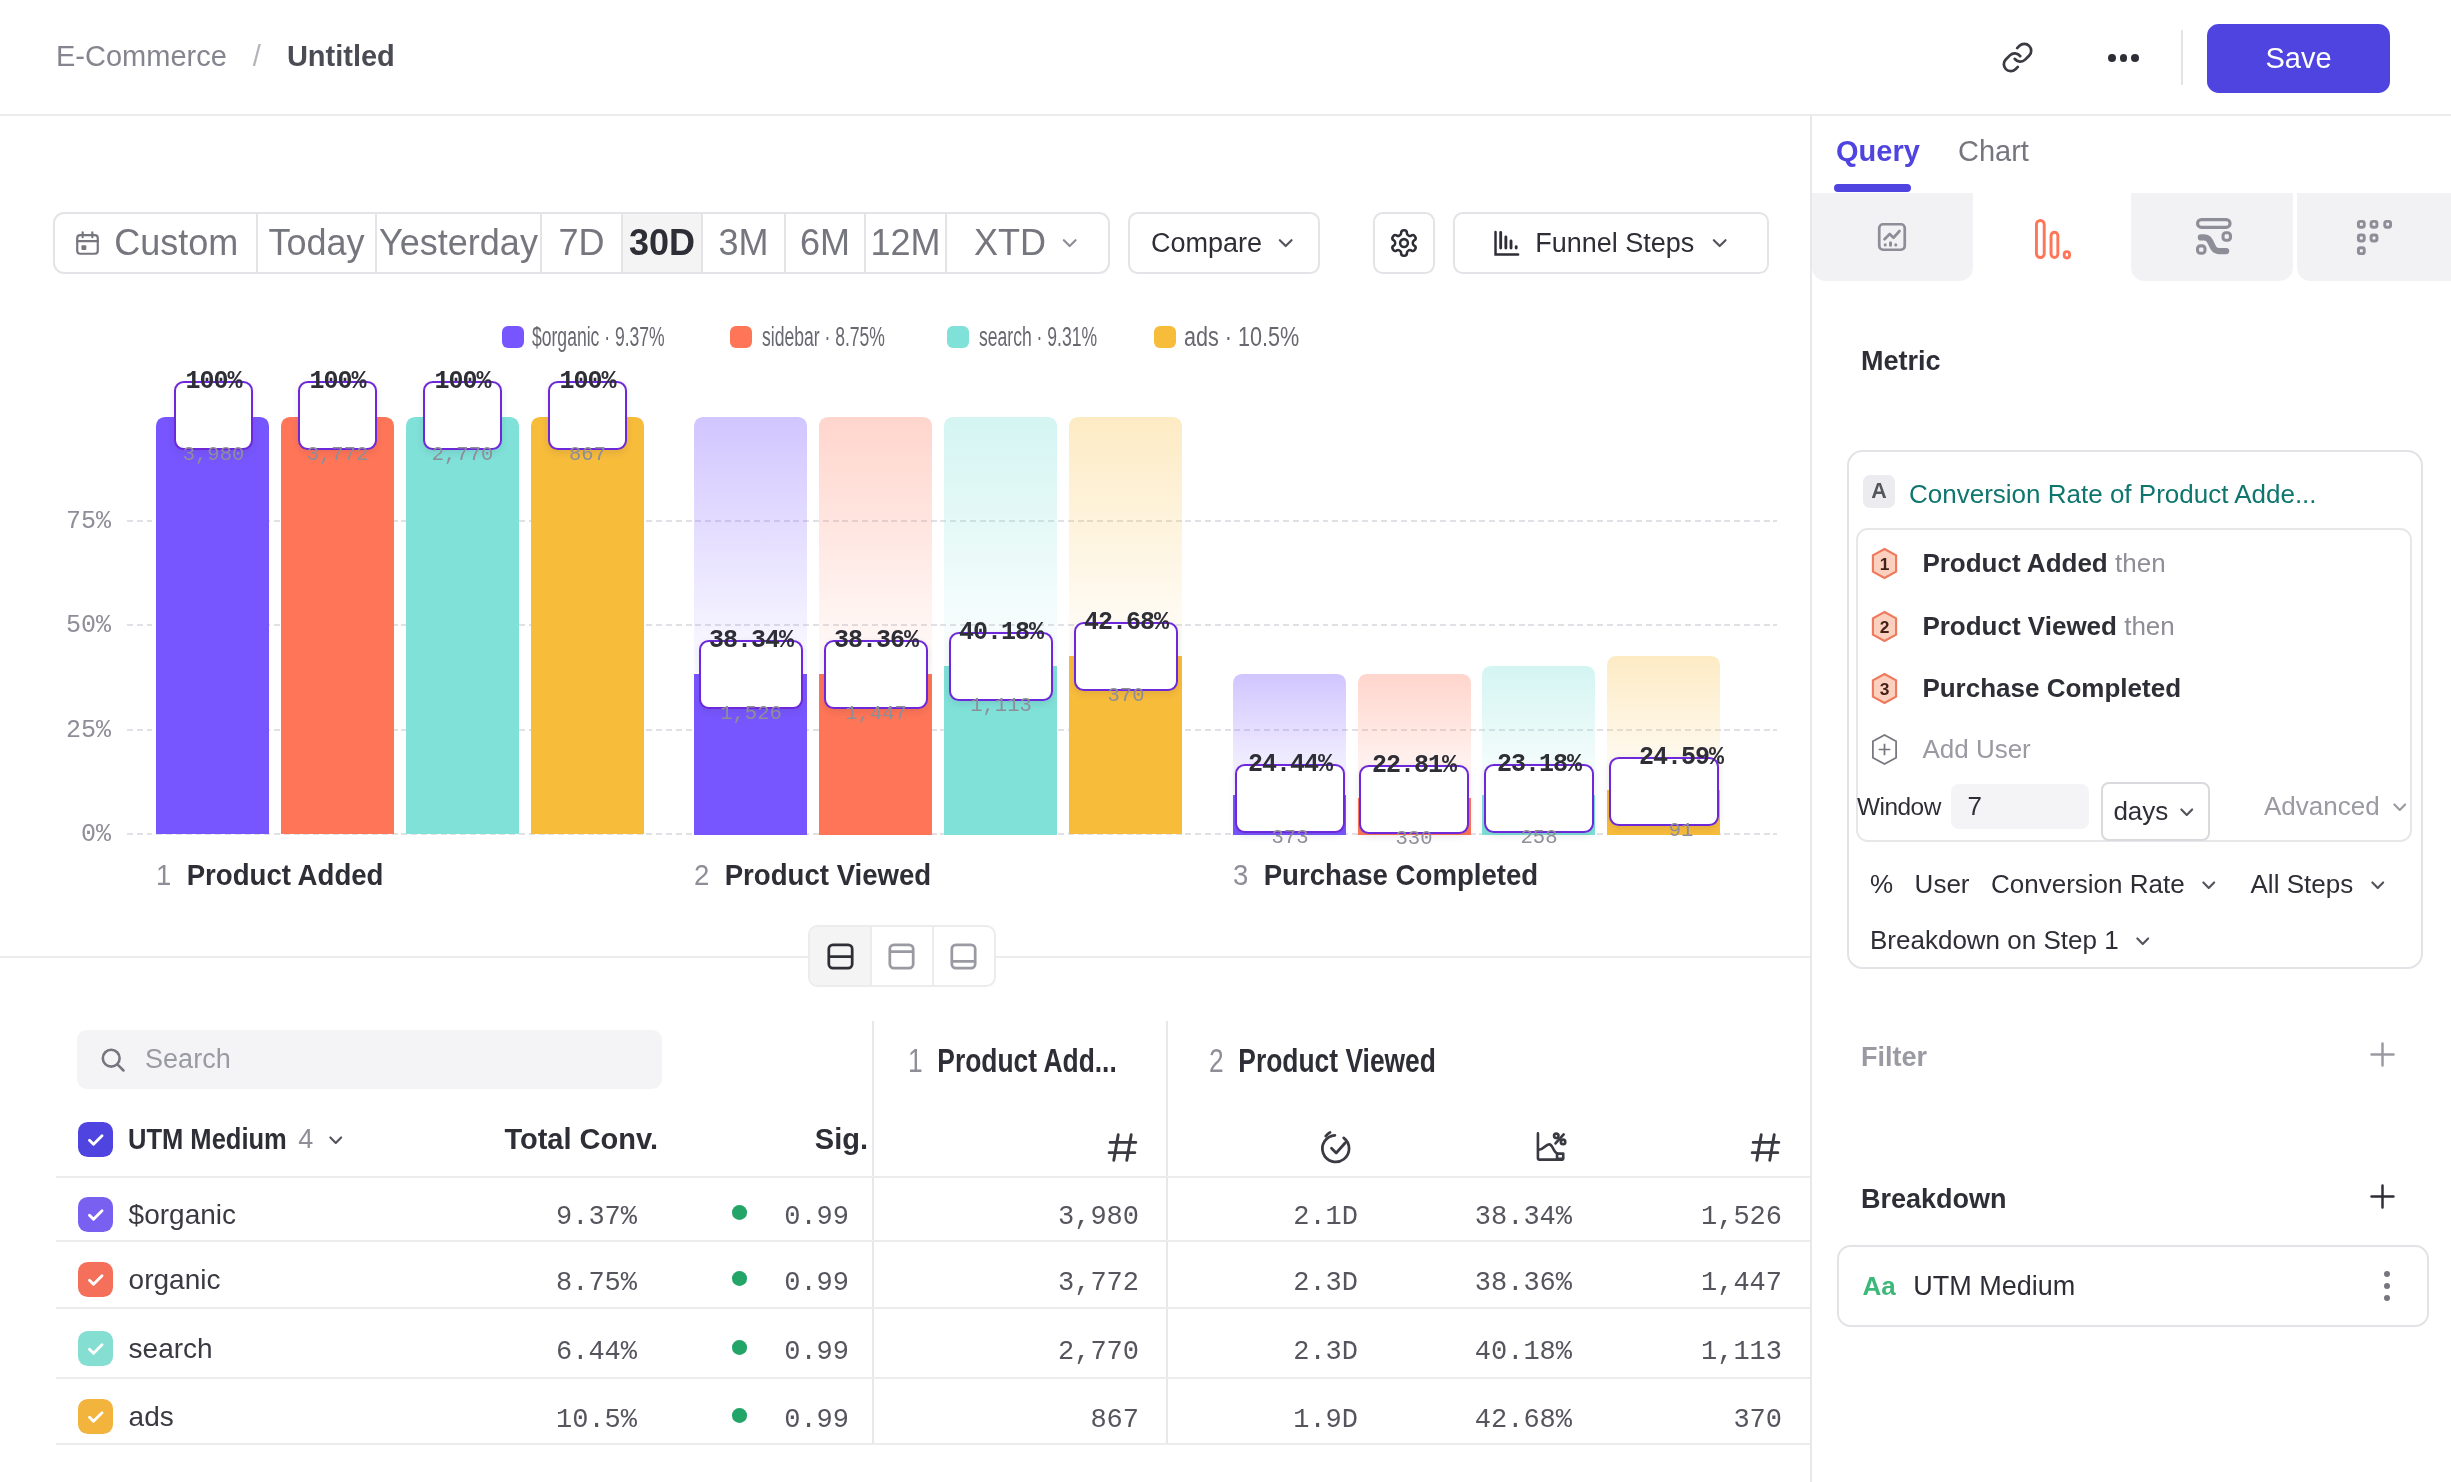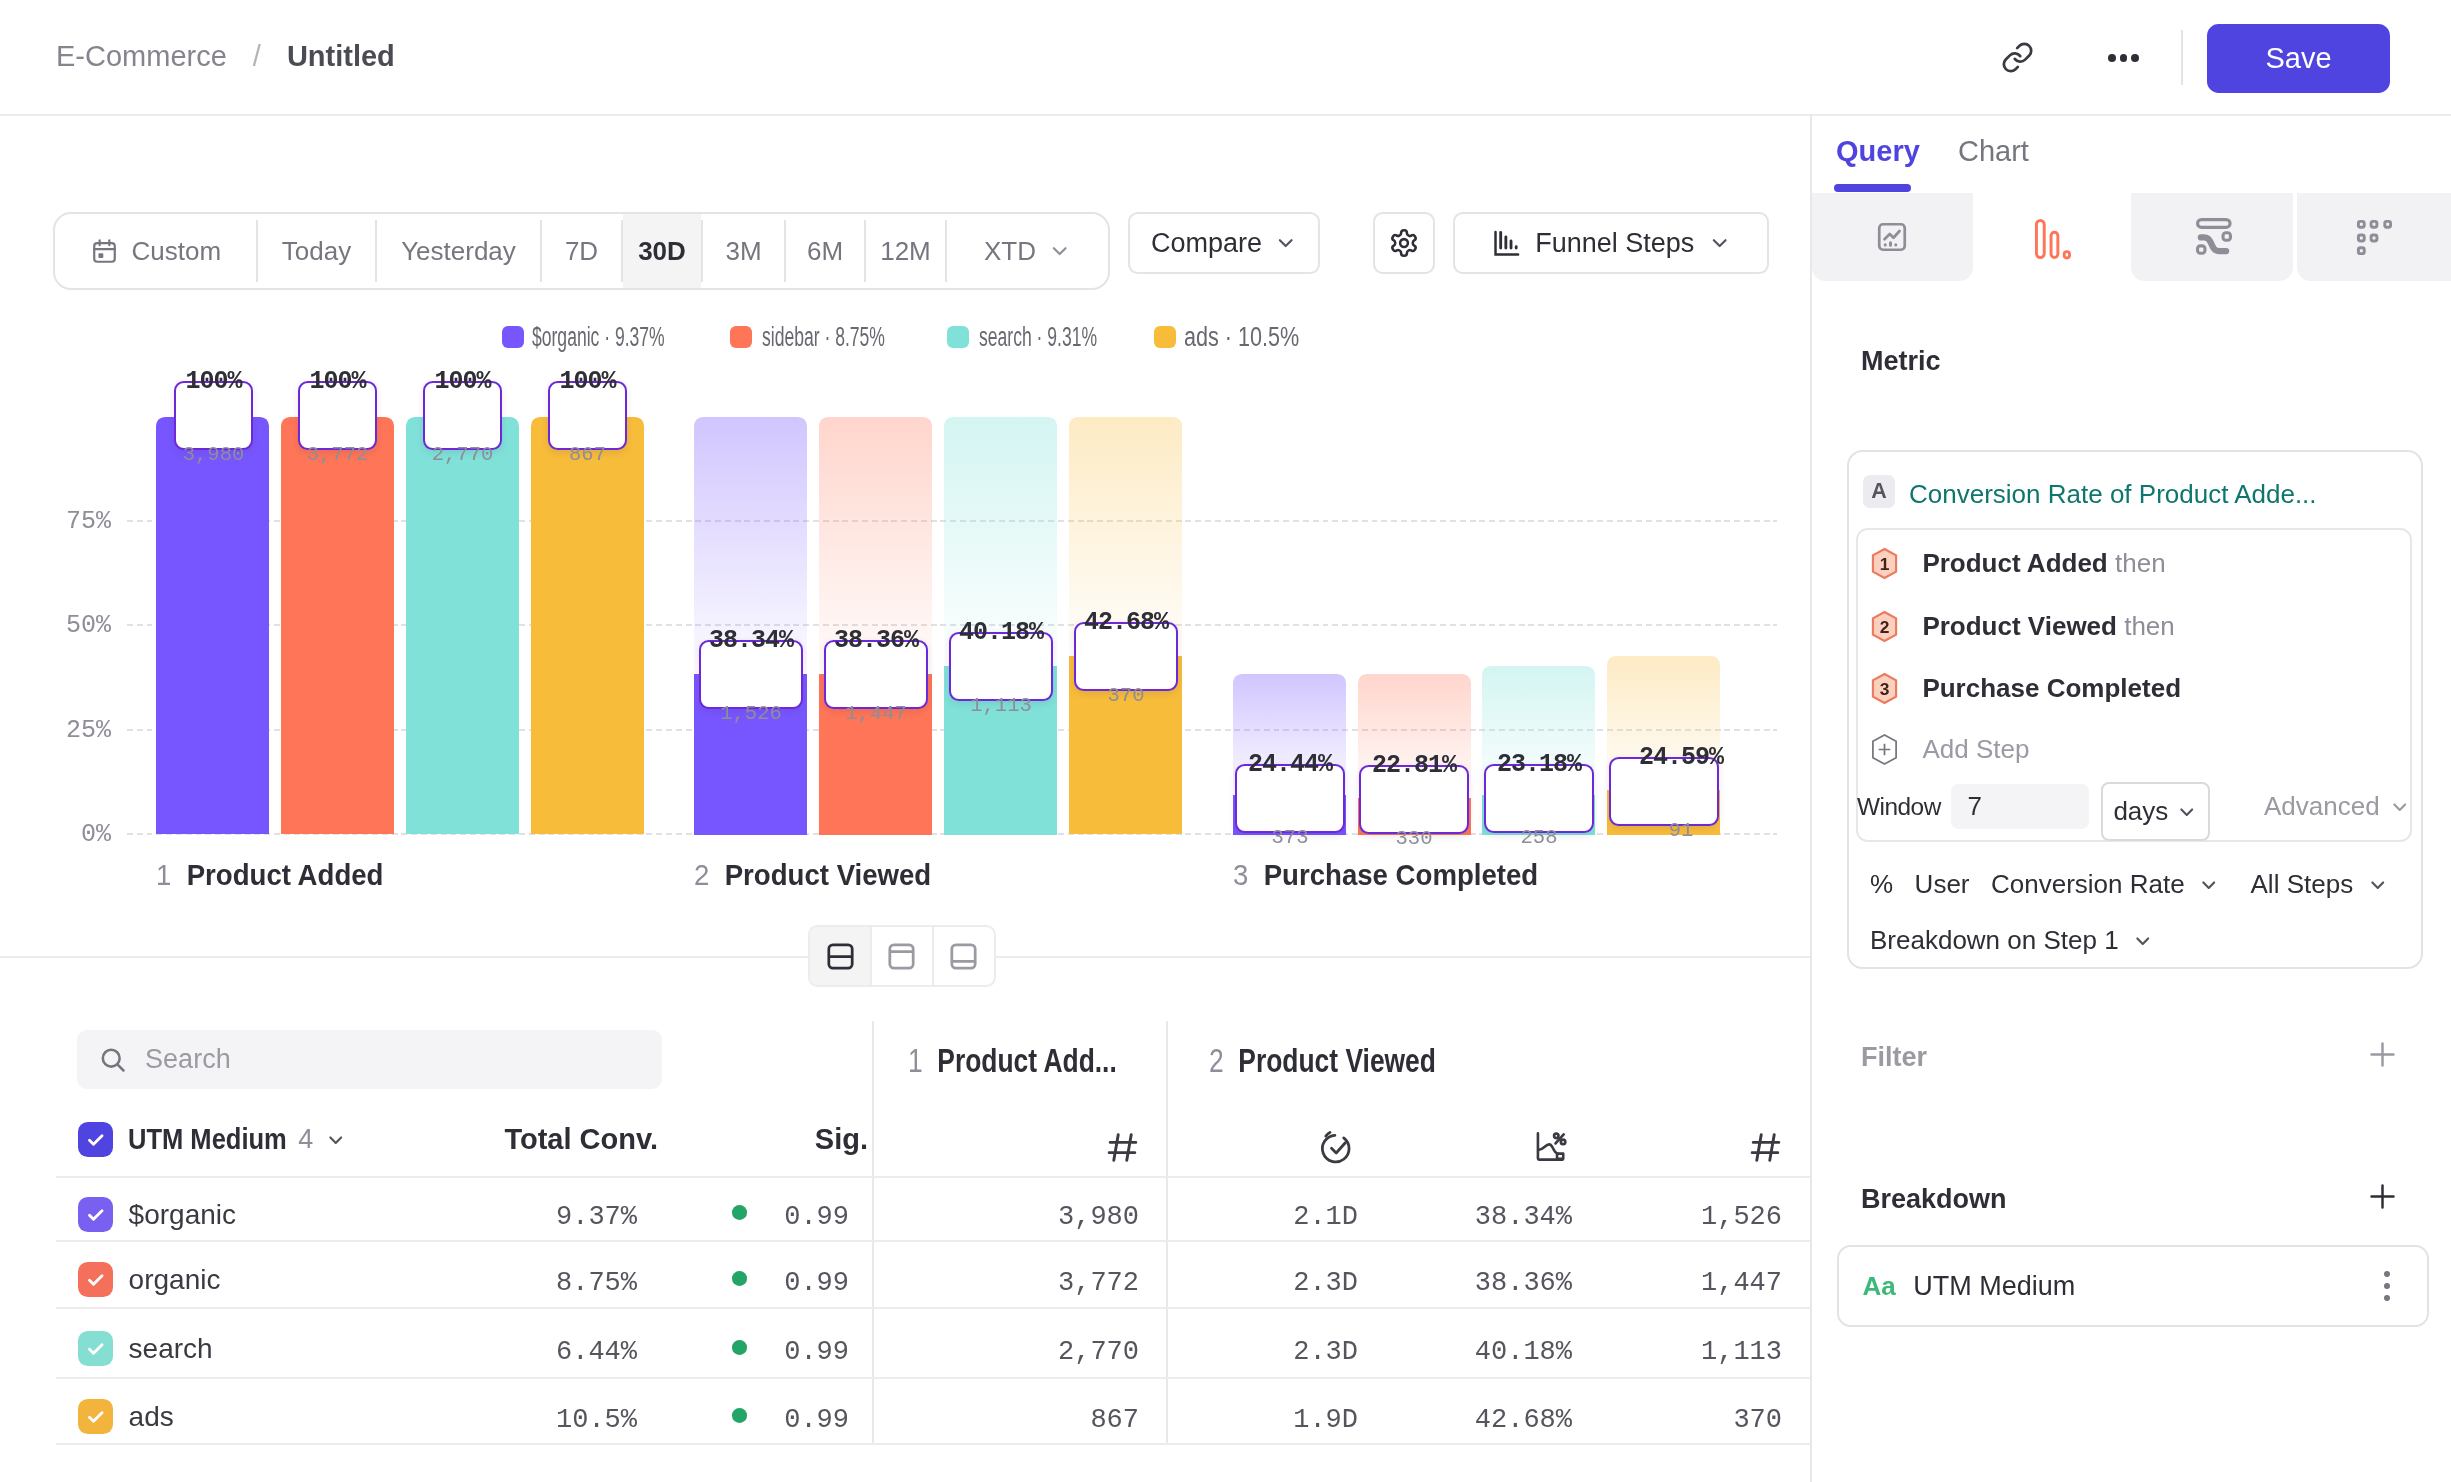--- a/index.html
+++ b/index.html
@@ -42,21 +42,21 @@
 <div class="abs row" style="left:2108px; top:54px; gap:3.9px;">
   <div style="width:7.8px;height:7.8px;border-radius:50%;background:#2e2e36;"></div>
   <div style="width:7.8px;height:7.8px;border-radius:50%;background:#2e2e36;"></div>
   <div style="width:7.8px;height:7.8px;border-radius:50%;background:#2e2e36;"></div>
 </div>
 <div class="abs" style="left:2181px; top:30px; width:2px; height:55px; background:#e4e4e8;"></div>
 <div class="abs" style="left:2207px; top:24.4px; width:183px; height:69px; background:#4f44e0; border-radius:11.7px; color:#fff; font-size:29px; display:flex; align-items:center; justify-content:center;">Save</div>
 
 <div class="abs" style="left:0; top:114px; width:2452px; height:2px; background:#ececee;"></div>
 
-<div class="abs row" style="left:53px; top:212px; height:78px; border:2px solid #e4e4e8; border-radius:18px; font-size:26px; color:#76767f; background:#fff;">
+<div class="abs row" style="left:53px; top:212px; height:62px; border:2px solid #e4e4e8; border-radius:11px; font-size:36px; color:#76767f; background:#fff;">
   <div class="row" style="width:201px; height:100%; gap:12.7px; justify-content:center;">
     <svg width="29" height="29" viewBox="0 0 24 24" fill="none" stroke="#76767f" stroke-width="1.8" stroke-linecap="round">
       <rect x="3.5" y="5" width="17" height="15.5" rx="2.5"></rect>
       <path d="M3.5 10h17"></path>
         <path d="M8 2.8v4"></path>
         <path d="M16 2.8v4"></path>
       <rect x="7" y="13.4" width="4" height="4" rx="0.8" fill="#76767f" stroke="none"></rect>
     </svg>
     <span>Custom</span>
   </div>
@@ -425,21 +425,21 @@
       <path d="M15 2 L27 8.5 V25.5 L15 32 L3 25.5 V8.5 Z" fill="#fbd0bf" stroke="#ee795c" stroke-width="2.2"></path>
       <text x="15" y="24" text-anchor="middle" font-size="18" font-weight="bold" fill="#442018" font-family="Liberation Sans">3</text>
     </svg>
   <span class="stept">Purchase Completed</span>
 </div>
 <div class="abs hexrow" style="left:1870px; top:733px;">
   <svg width="29" height="33" viewBox="0 0 30 34">
       <path d="M15 2 L27 8.5 V25.5 L15 32 L3 25.5 V8.5 Z" fill="none" stroke="#76767f" stroke-width="1.8"></path>
       <path d="M15 11v12M9 17h12" stroke="#76767f" stroke-width="1.8"></path>
     </svg>
-  <span class="stept" style="font-weight:normal; color:#9a9aa3;">Add Step</span>
+  <span class="stept" style="font-weight:normal; color:#9a9aa3;">Add User</span>
 </div>
 
 <div class="abs row" style="left:1857px; top:784px; height:45px; font-size:24.4px; color:#2e2e36; letter-spacing:-0.5px;">Window</div>
 <div class="abs row" style="left:1951px; top:784px; width:138px; height:45px; background:#f4f4f6; border-radius:7.8px; padding-left:16.6px; font-size:26px; color:#2e2e36;">7</div>
 <div class="abs row" style="left:2101px; top:782px; width:109px; height:59px; border:2px solid #d9d9de; border-radius:7.8px; font-size:26px; color:#2e2e36; justify-content:center; gap:7.8px;">days
   <svg width="21.5" height="21.5" viewBox="0 0 24 24" fill="none" stroke="#53535c" stroke-width="2.4" stroke-linecap="round" stroke-linejoin="round">
       <path d="M6 9.5l6 6 6-6"></path>
     </svg>
 </div>
 <div class="abs row" style="left:2264px; top:784px; height:45px; font-size:26px; color:#9a9aa3; gap:9.8px;">Advanced

